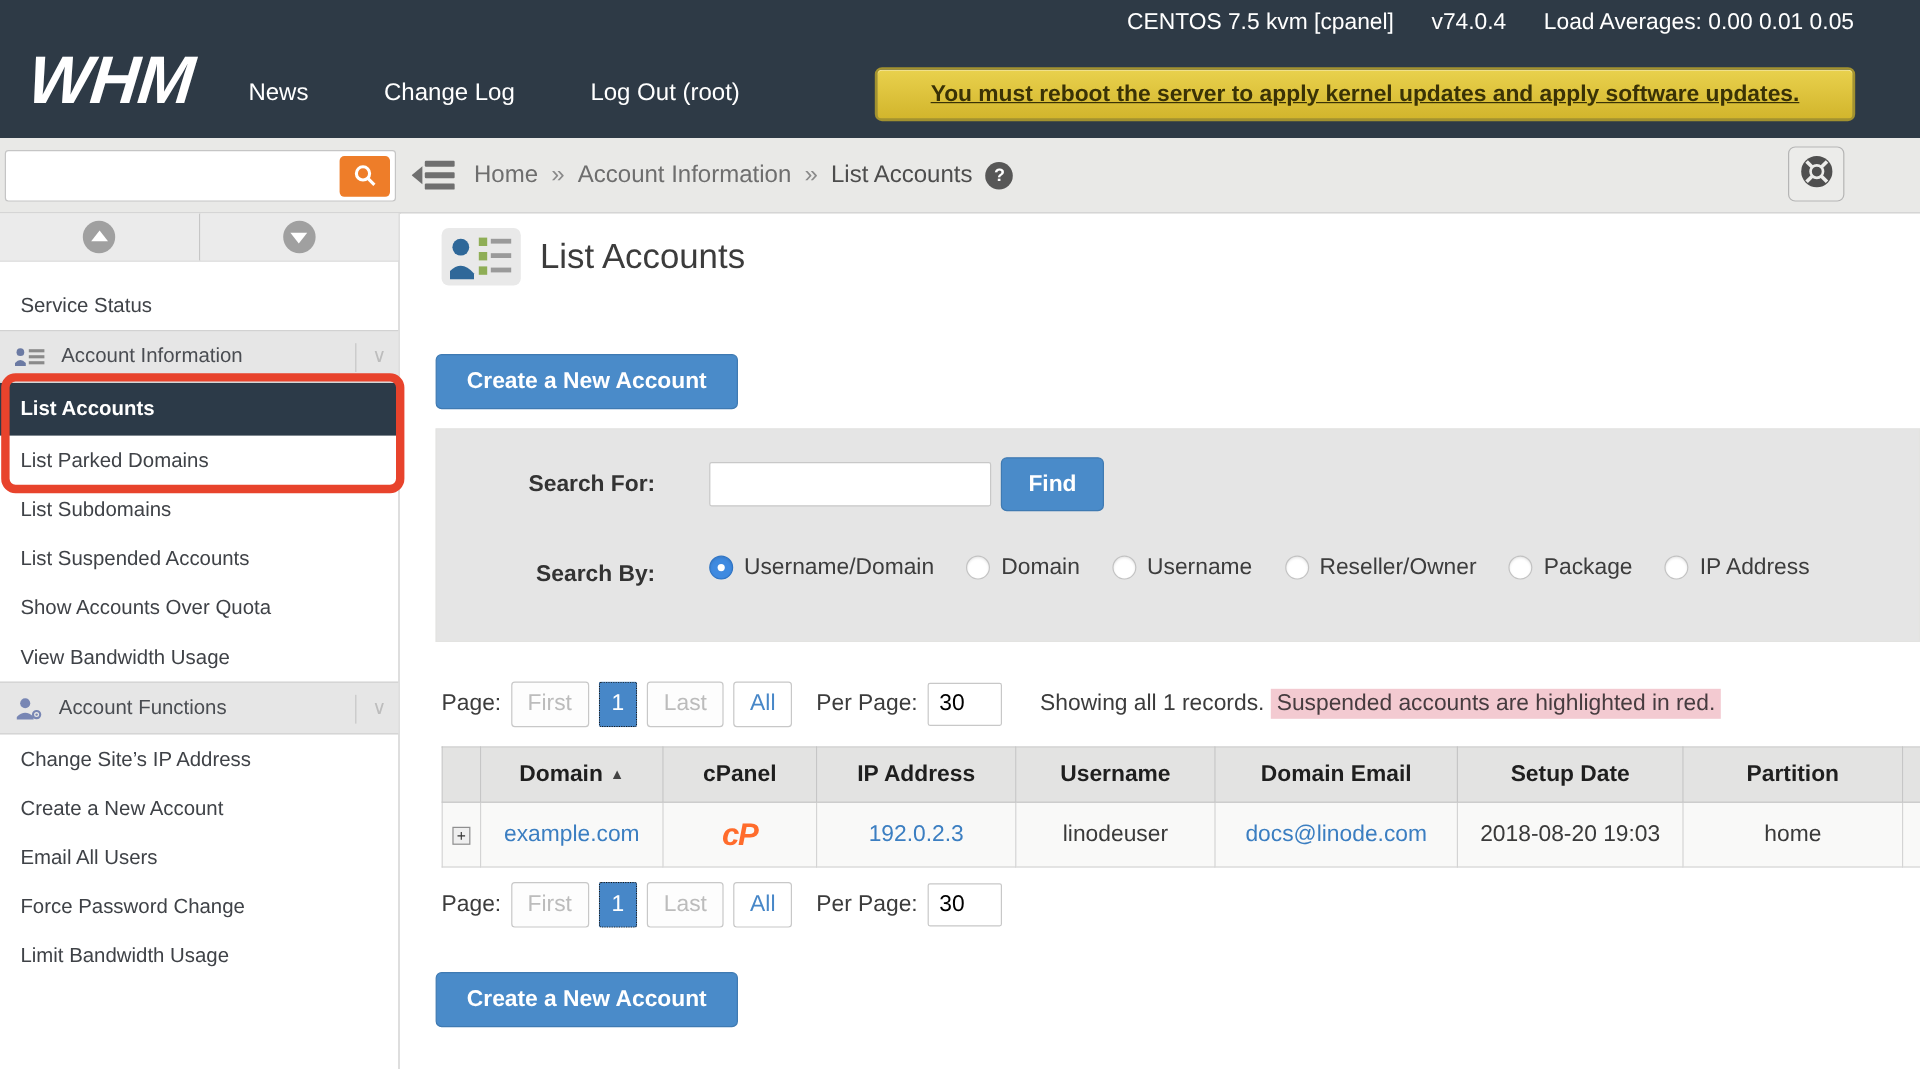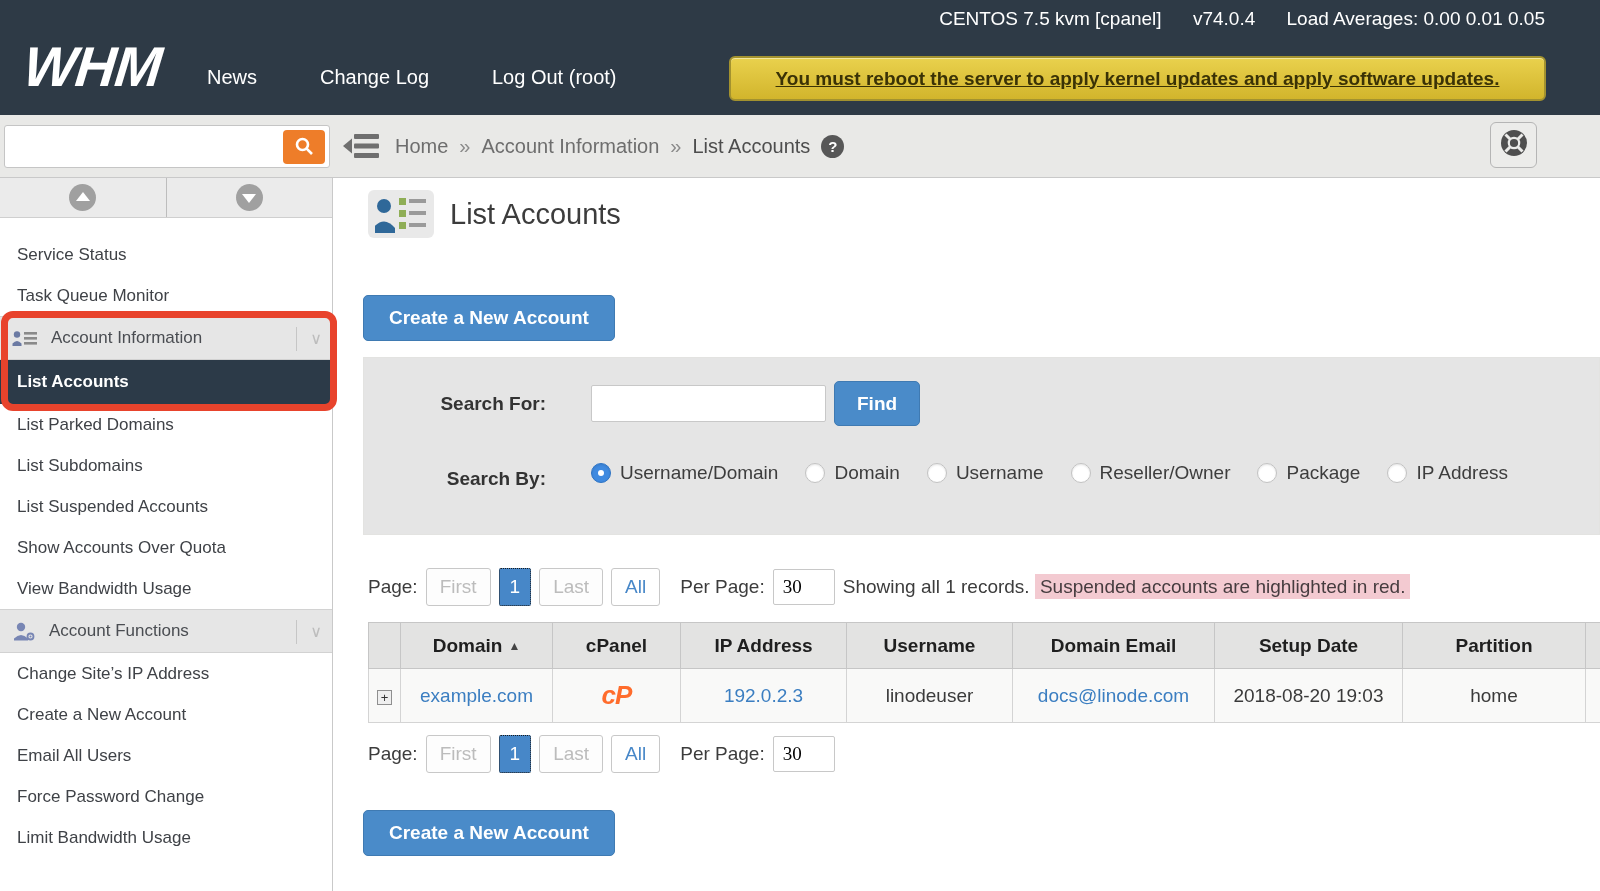--- a/index.html
+++ b/index.html
@@ -97,22 +97,22 @@
   .pagination { position:absolute; left:34px; display:flex; align-items:center; gap:8px; font-size:19px; color:#3c3c3c; }
   .pag-top { top:390px; }
   .pag-bottom { top:557px; }
   .pg-btn { font-size:19px; padding:7px 13px; border:1px solid #c8c8c8; border-radius:3px; background:#fdfdfd;
             cursor:pointer; font-family:inherit; }
   .pg-disabled { color:#bcbcbc; }
   .pg-current { background:#4787c8; color:#fff; border:1px dotted #1a1a1a; border-radius:2px; padding:7px 10px; }
   .pg-all { color:#4787c8; background:#fff; }
   .per-page-label { margin-left:12px; }
   .per-page-input { width:62px; height:36px; border:1px solid #c8c8c8; border-radius:2px; font-size:19px;
-                    padding:16px 9px; font-family:Liberation Serif, serif; }
-  .records { white-space:nowrap; }
+                    padding:16px 9px; font-family:Liberation Sans, sans-serif; }
+  .records { margin-left:24px; white-space:nowrap; }
   .suspended-note { background:#f3cad1; color:#463c3f; padding:2px 5px; }
 
   table.accounts { position:absolute; left:34px; top:444px; width:1337px; border-collapse:collapse; table-layout:fixed; }
   .accounts th { background:#e3e3e2; border:1px solid #c6c6c6; font-size:19px; font-weight:bold; color:#1f1f1f;
                  height:46px; text-align:center; cursor:pointer; }
   .accounts td { background:#f9f9f8; border:1px solid #d4d4d4; font-size:19px; color:#3a3a3a;
                  height:54px; text-align:center; }
   .sort-asc { font-size:12px; color:#444; margin-left:6px; vertical-align:2px; }
   .tbl-link { color:#3b7ec1; cursor:pointer; text-decoration:none; }
   .plus-box { display:inline-block; width:15px; height:15px; border:1px solid #8f8f8f; background:#efefef;
@@ -190,21 +190,20 @@
     </div>
     <div class="scroll-btn">
       <span class="circle-btn">
           <span class="tri-down"></span>
         </span>
     </div>
   </div>
 
   <div class="side-list">
     <div class="side-link">Service Status</div>
-    <div class="side-link">Task Queue Monitor</div>
 
     <div class="side-section">
       <span class="sec-icon">
         <svg width="26" height="17" viewBox="0 0 26 17">
           <circle cx="5" cy="4.5" r="3.2" fill="#6b7aa3"></circle>
           <path d="M0.5 13.5 Q5 8.5 9.5 13.5 L9.5 16 L0.5 16 Z" fill="#6b7aa3"></path>
           <g fill="#8a8a8a">
             <rect x="12" y="2" width="13" height="2.6"></rect>
             <rect x="12" y="7" width="13" height="2.6"></rect>
             <rect x="12" y="12" width="13" height="2.6"></rect>

